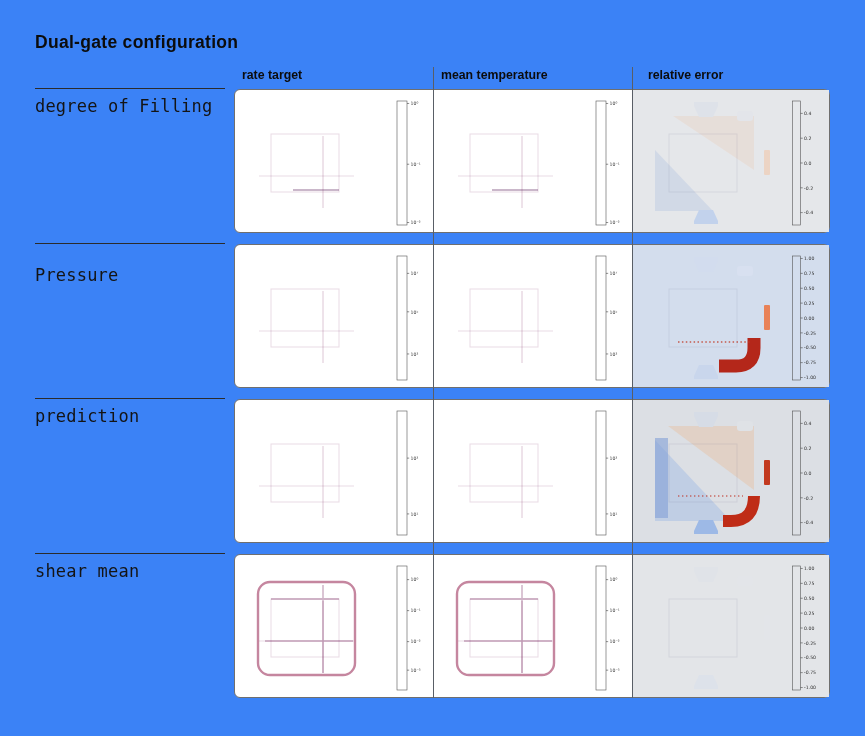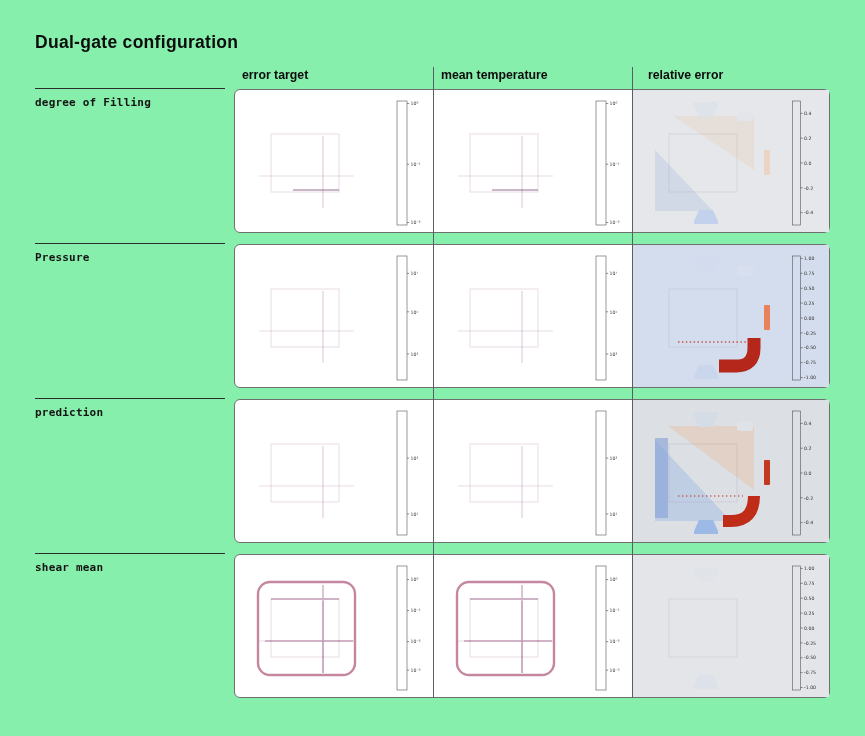--- a/index.html
+++ b/index.html
@@ -1,51 +1,51 @@
 <!DOCTYPE html>
 <html><head>
 <meta charset="utf-8">
 <style>
   html,body{margin:0;padding:0;background:#8fa8d8;}
-  .page{position:relative;width:865px;height:736px;background:#86efac;overflow:hidden;
+  .page{position:relative;width:865px;height:736px;background:#3b82f6;overflow:hidden;
         font-family:"Liberation Sans",sans-serif;}
   .title{position:absolute;left:35px;top:32px;font-size:17.5px;font-weight:700;
          color:#0c0c0c;letter-spacing:.3px;}
   .colhead{position:absolute;top:68px;font-size:12.3px;font-weight:700;color:#0c0c0c;}
   .ch0{left:242px}.ch1{left:441px}.ch2{left:648px}
   .vdiv{position:absolute;top:67px;width:1px;height:631px;background:#595e66;z-index:6;}
   .vd0{left:433px}.vd1{left:632px}
   .hsep{position:absolute;left:35px;width:190px;height:1px;background:#2b2b2b;}
   .rowlab{position:absolute;left:35px;font-family:"DejaVu Sans Mono",monospace;
-          font-size:11px;font-weight:700;color:#141414;letter-spacing:.2px;}
+          font-size:17px;font-weight:400;color:#141414;letter-spacing:.2px;}
   .card{position:absolute;left:234px;width:596px;height:144px;background:#fff;
         border:1px solid #6f6f6f;border-radius:6px;z-index:2;box-sizing:border-box;}
   .cell{position:absolute;top:0;height:142px;overflow:hidden;}
   .cell svg{display:block}
 </style>
 </head>
 <body>
 
 <div class="page">
   <div class="title">Dual-gate configuration</div>
 
-  <div class="colhead ch0">error target</div>
+  <div class="colhead ch0">rate target</div>
   <div class="colhead ch1">mean temperature</div>
   <div class="colhead ch2">relative error</div>
 
   <div class="vdiv vd0"></div>
   <div class="vdiv vd1"></div>
 
   <div class="hsep" style="top:88px"></div>
   <div class="hsep" style="top:243px"></div>
   <div class="hsep" style="top:398px"></div>
   <div class="hsep" style="top:553px"></div>
 
   <div class="rowlab" style="top:96px">degree of Filling</div>
-  <div class="rowlab" style="top:251px">Pressure</div>
+  <div class="rowlab" style="top:265px">Pressure</div>
   <div class="rowlab" style="top:406px">prediction</div>
   <div class="rowlab" style="top:561px">shear mean</div>
 
   <div id="grid">
       <div class="card" style="top: 89px;">
         <div class="cell" style="left: 0px; width: 199px;">
           <svg width="199" height="142" viewBox="0 0 199 142" xmlns="http://www.w3.org/2000/svg">
             <g clip-path="url(#cpg0x0)">
               <rect x="0" y="0" width="199" height="144" fill="url(#bgg0x0)"></rect>
               <g stroke="rgba(120,30,90,0.16)" fill="none">

